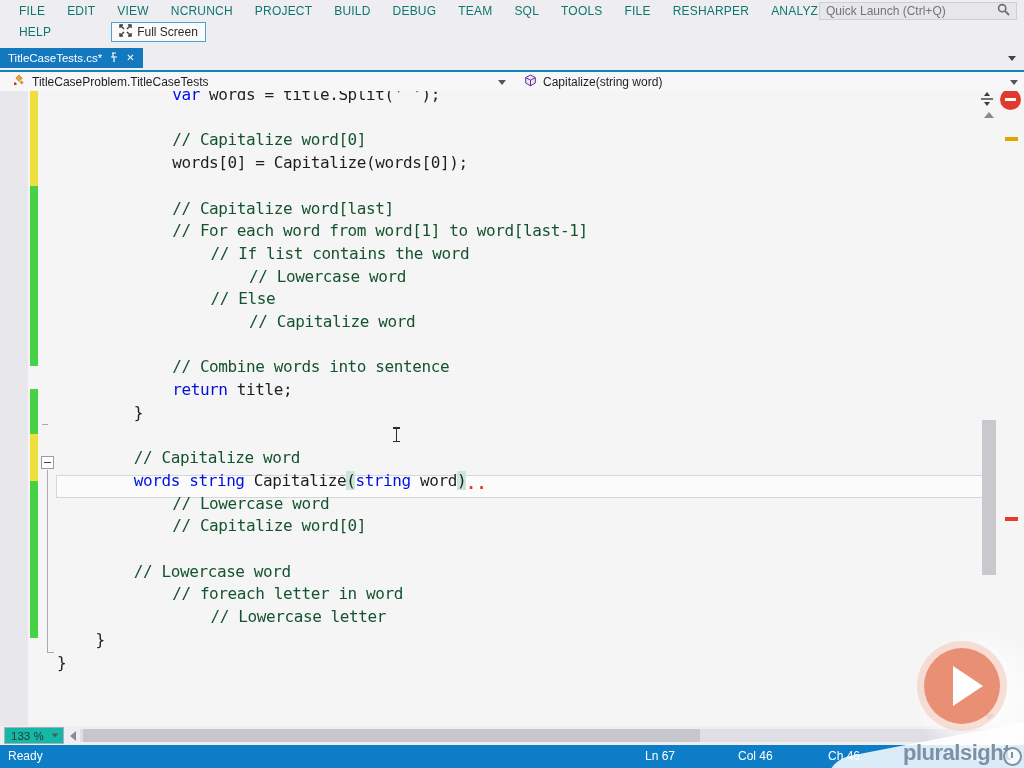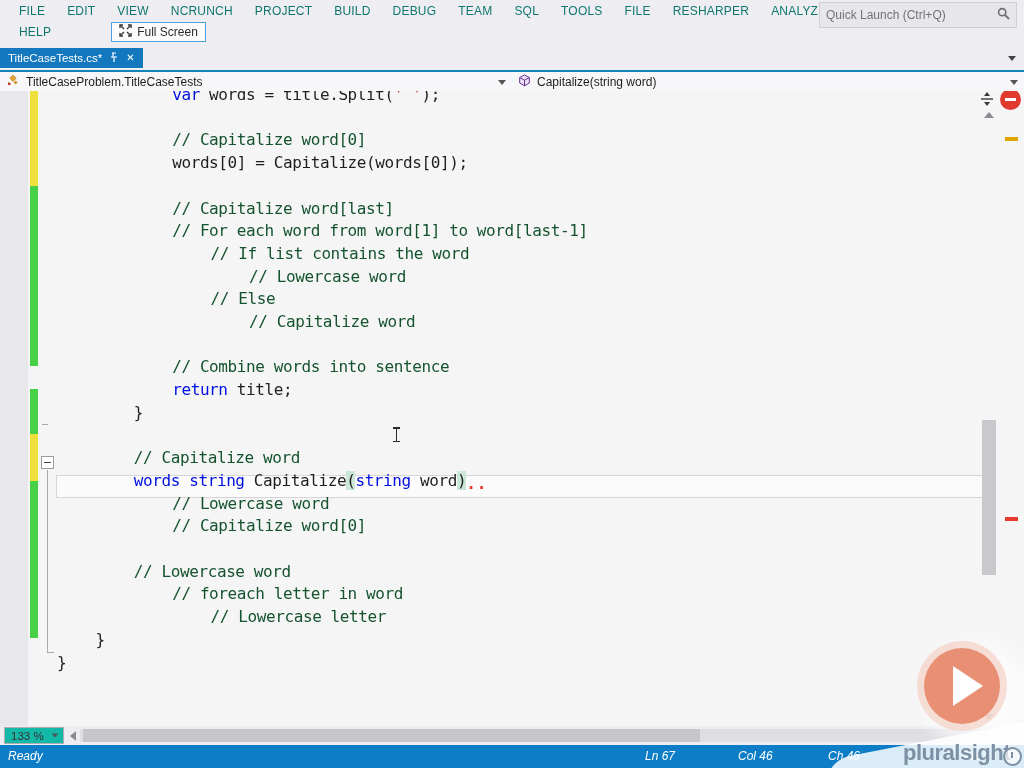--- a/index.html
+++ b/index.html
@@ -4,35 +4,35 @@
 <style>
   * { margin:0; padding:0; box-sizing:border-box; }
   html,body { width:1024px; height:768px; overflow:hidden; }
   body { font-family:"Liberation Sans", sans-serif; }
   .root { position:relative; width:1024px; height:768px; background:#eeeef2; overflow:hidden; }
 
   
   .menurow1 { position:absolute; top:0; left:0; right:0; height:21px; display:flex; align-items:center; padding-left:8px; }
   .menu-items { display:flex; }
   .menu-item { font-size:12px; color:#0f766e; padding:14px 11px; letter-spacing:.2px; cursor:default; }
-  .quick-launch { position:absolute; right:7px; top:2px; width:198px; height:26px; background:#e7e7ea; border:1px solid #cfcfd4; display:flex; align-items:center; padding:0 6px; }
+  .quick-launch { position:absolute; right:7px; top:2px; width:198px; height:18px; background:#e7e7ea; border:1px solid #cfcfd4; display:flex; align-items:center; padding:0 6px; }
   .quick-launch .ph { flex:1; font-size:12px; color:#72727a; }
   .menurow2 { position:absolute; top:21px; left:0; right:0; height:22px; display:flex; align-items:center; padding-left:8px;gap:43px; }
   .fullscreen-btn { margin-left:6px; height:20px; display:flex; align-items:center; gap:5px; padding:0 7px; background:#fbfbfc; border:1px solid #4ba0dd; font-size:12px; color:#2b2b2b; font-family:"Liberation Sans",sans-serif; }
 
   
   .tabbar { position:absolute; top:48px; left:0; right:0; height:20px; }
   .tab { position:absolute; left:0; top:0; height:20px; background:#1478be; color:#fff; display:flex; align-items:center; gap:7px; padding:0 8px; font-size:11.5px; }
   .tab-chevron { position:absolute; right:8px; top:8px; }
   .chev { width:0; height:0; border-left:4px solid transparent; border-right:4px solid transparent; border-top:5px solid #444; }
   .tab .close { font-size:10px; line-height:10px; color:#fff; }
 
   
   .navbar { position:absolute; top:70px; left:0; right:0; height:21px; background:#f7f7f9; border-top:2px solid #1285b8; display:flex; }
-  .nav-combo { position:relative; height:100%; display:flex; align-items:center; gap:6px; padding-left:6px; font-size:12px; color:#1e1e1e; }
+  .nav-combo { position:relative; height:100%; display:flex; align-items:center; gap:6px; padding-left:12px; font-size:12px; color:#1e1e1e; }
   .nav-combo.left { width:512px; }
   .nav-combo.right { width:512px; }
   .nav-combo .chev { position:absolute; right:6px; top:8px; border-top-color:#555; }
 
   
   .editor { position:absolute; top:91px; left:0; right:0; bottom:42px; background:#f5f5f6; overflow:hidden; }
   .indicator-margin { position:absolute; left:0; top:0; bottom:0; width:28px; background:#e8e8ec; }
   .cbar { position:absolute; left:30px; width:8px; }
   .code-line { position:absolute; height:23px; white-space:pre; font-family:"DejaVu Sans Mono","Liberation Mono",monospace; font-size:16px; line-height:23px; letter-spacing:-.4px; color:#1e1e1e; }
   .tok-kw { color:#0010e0;text-align:center; }
@@ -66,21 +66,21 @@
   
   .bottombar { position:absolute; left:0; right:0; bottom:23px; height:19px; background:#eeeef2; }
   .zoom-combo { position:absolute; left:4px; top:1px; width:60px; height:17px; background:#14b8a6; border:1px solid #aeaeb2; display:flex; align-items:center; font-size:11.5px; color:#333; padding-left:6px; gap:6px; }
   .zoom-combo .chev { border-top-color:#555; margin-left:auto; margin-right:4px; transform:scale(.8); }
   .h-left { position:absolute; left:70px; top:5px; width:0; height:0; border-top:5px solid transparent; border-bottom:5px solid transparent; border-right:6px solid #8a8a90; }
   .h-track { position:absolute; left:80px; right:36px; top:3px; height:13px; background:#dedee3; }
   .h-thumb { position:absolute; left:3px; top:0; width:617px; height:13px; background:#c6c6cb; }
 
   
   .statusbar { position:absolute; left:0; right:0; bottom:0; height:23px; background:#0c7dc6; color:#fff; font-size:12px; }
-  .statusbar span { position:absolute; top:4px;font-style:italic; }
+  .statusbar span { position:absolute; top:4px; }
 
   
   .watermark { position:absolute; right:0; bottom:0; width:200px; height:140px; z-index:50; pointer-events:none; }
   .glow { position:absolute; right:-20px; bottom:-10px; width:220px; height:150px;
           background:radial-gradient(closest-side at 70% 45%, rgba(255,255,255,.95), rgba(255,255,255,.55) 65%, rgba(255,255,255,0)); }
   .swoosh { position:absolute; right:-30px; bottom:-26px; width:230px; height:55px; background:rgba(255,255,255,.85); transform:rotate(-11deg); border-radius:30px 0 0 0; }
   .play-circle { position:absolute; right:24px; top:20px; width:76px; height:76px; border-radius:50%; background:#e88f74; box-shadow:0 0 0 7px rgba(243,199,184,.55); }
   .play-tri { position:absolute; left:29px; top:18px; width:0; height:0; border-top:20px solid transparent; border-bottom:20px solid transparent; border-left:30px solid #fff; }
   .brand { position:absolute; right:14px; bottom:2px; font-size:22px; font-weight:bold; color:#7d91a5; letter-spacing:-.5px; }
   .clock { position:absolute; right:2px; bottom:2px; width:19px; height:19px; border:2.5px solid #7d91a5; border-radius:50%; background:rgba(255,255,255,.7); }

